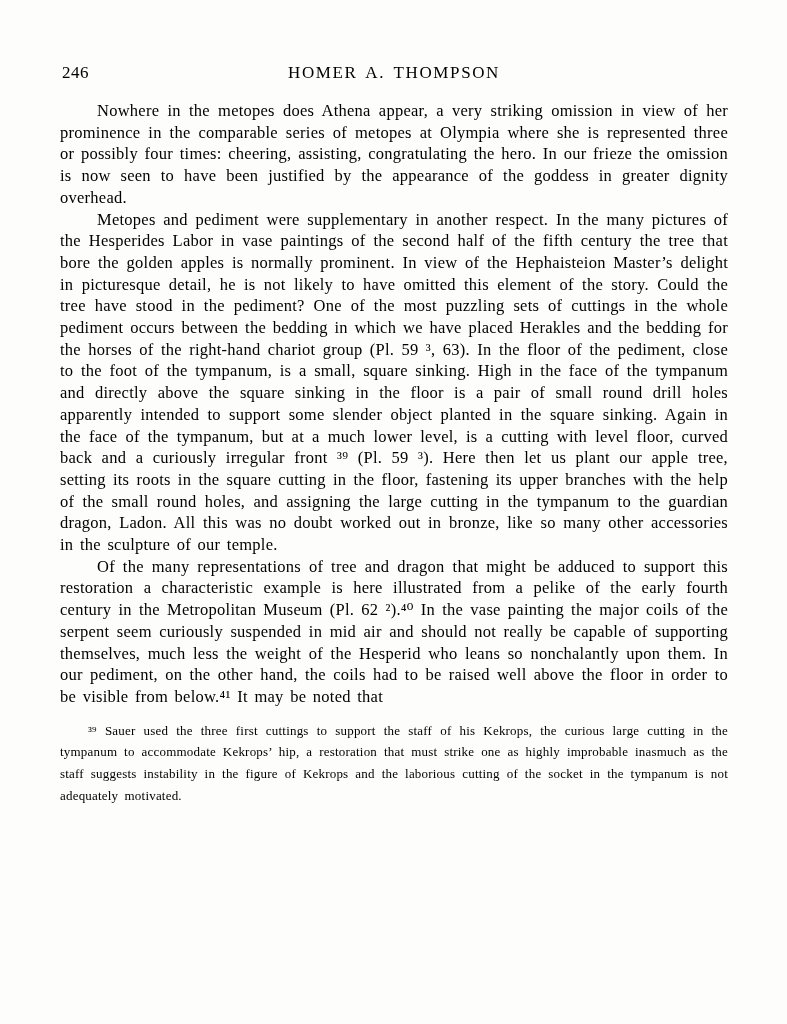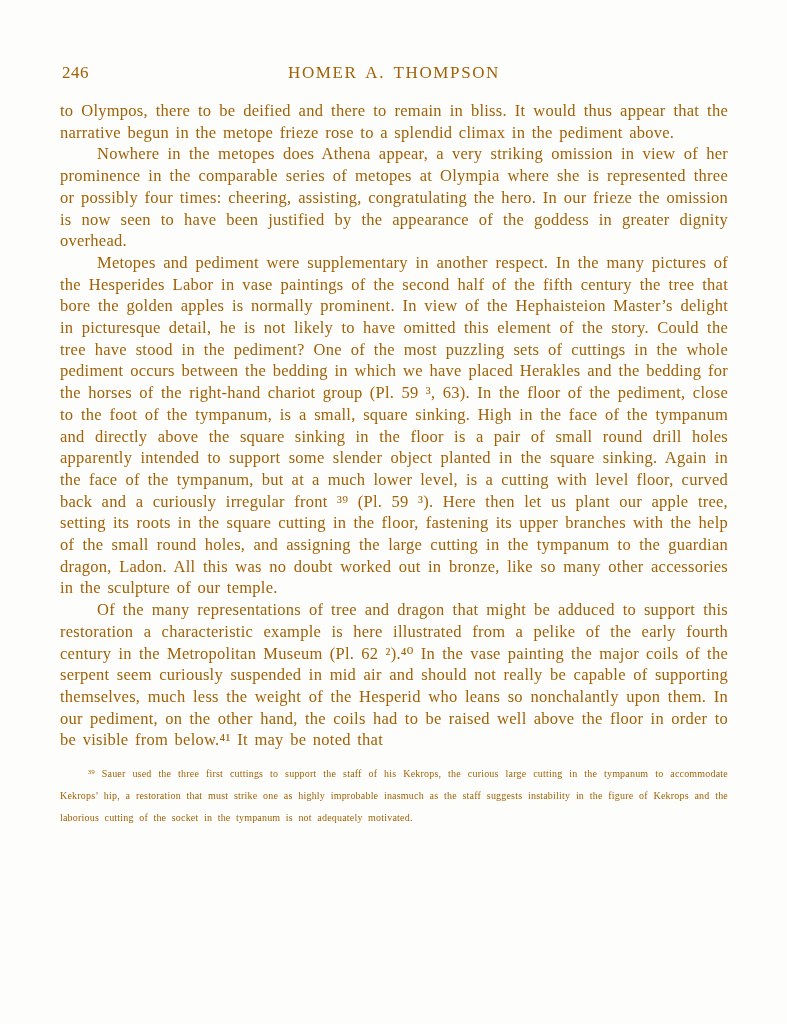--- a/index.html
+++ b/index.html
@@ -2,21 +2,21 @@
 <html lang="en"><head>
 <meta charset="utf-8">
 <style>
   html, body { margin: 0; padding: 0; background: #ffffff; }
   .page {
     position: relative;
     width: 787px;
     height: 1024px;
     box-sizing: border-box;
     background: #fdfdfc;
-    color: #a16207;
+    color: #000000;
     padding: 62px 59px 0 60px;
     overflow: hidden;
     font-family: "Liberation Serif", "DejaVu Serif", serif;
   }
   .running-header {
     position: relative;
     height: 22px;
     margin-bottom: 16px;
     font-size: 17px;
     line-height: 22px;
@@ -40,21 +40,21 @@
     word-spacing: 2.2px;
   }
   .para {
     margin: 0;
     text-align: justify;
     text-indent: 37px;
   }
   .para.noindent { text-indent: 0; }
   .footnotes {
     margin-top: 12px;
-    font-size: 10px;
+    font-size: 13px;
     line-height: 21.7px;
     letter-spacing: 0.2px;
     word-spacing: 2.8px;
   }
   .fn {
     margin: 0;
     text-align: justify;
     text-indent: 28px;
   }
   .it { font-style: italic; }
@@ -63,21 +63,20 @@
 <body>
 
 <div class="page">
 
   <header class="running-header">
     <span class="pagenum">246</span>
     <span class="runhead">HOMER A. THOMPSON</span>
   </header>
 
   <main class="body-text">
-    <p class="para noindent">to Olympos, there to be deified and there to remain in bliss. It would thus appear that the narrative begun in the metope frieze rose to a splendid climax in the pediment above.</p>
     <p class="para">Nowhere in the metopes does Athena appear, a very striking omission in view of her prominence in the comparable series of metopes at Olympia where she is represented three or possibly four times: cheering, assisting, congratulating the hero. In our frieze the omission is now seen to have been justified by the appearance of the goddess in greater dignity overhead.</p>
     <p class="para">Metopes and pediment were supplementary in another respect. In the many pictures of the Hesperides Labor in vase paintings of the second half of the fifth century the tree that bore the golden apples is normally prominent. In view of the Hephaisteion Master’s delight in picturesque detail, he is not likely to have omitted this element of the story. Could the tree have stood in the pediment? One of the most puzzling sets of cuttings in the whole pediment occurs between the bedding in which we have placed Herakles and the bedding for the horses of the right-hand chariot group (Pl. 59 ³, 63). In the floor of the pediment, close to the foot of the tympanum, is a small, square sinking. High in the face of the tympanum and directly above the square sinking in the floor is a pair of small round drill holes apparently intended to support some slender object planted in the square sinking. Again in the face of the tympanum, but at a much lower level, is a cutting with level floor, curved back and a curiously irregular front ³⁹ (Pl. 59 ³). Here then let us plant our apple tree, setting its roots in the square cutting in the floor, fastening its upper branches with the help of the small round holes, and assigning the large cutting in the tympanum to the guardian dragon, Ladon. All this was no doubt worked out in bronze, like so many other accessories in the sculpture of our temple.</p>
     <p class="para">Of the many representations of tree and dragon that might be adduced to support this restoration a characteristic example is here illustrated from a pelike of the early fourth century in the Metropolitan Museum (Pl. 62 ²).⁴⁰ In the vase painting the major coils of the serpent seem curiously suspended in mid air and should not really be capable of supporting themselves, much less the weight of the Hesperid who leans so nonchalantly upon them. In our pediment, on the other hand, the coils had to be raised well above the floor in order to be visible from below.⁴¹ It may be noted that</p>
   </main>
 
   <section class="footnotes">
     <p class="fn">³⁹ Sauer used the three first cuttings to support the staff of his Kekrops, the curious large cutting in the tympanum to accommodate Kekrops’ hip, a restoration that must strike one as highly improbable inasmuch as the staff suggests instability in the figure of Kekrops and the laborious cutting of the socket in the tympanum is not adequately motivated.</p>
   </section>
 
 </div>

